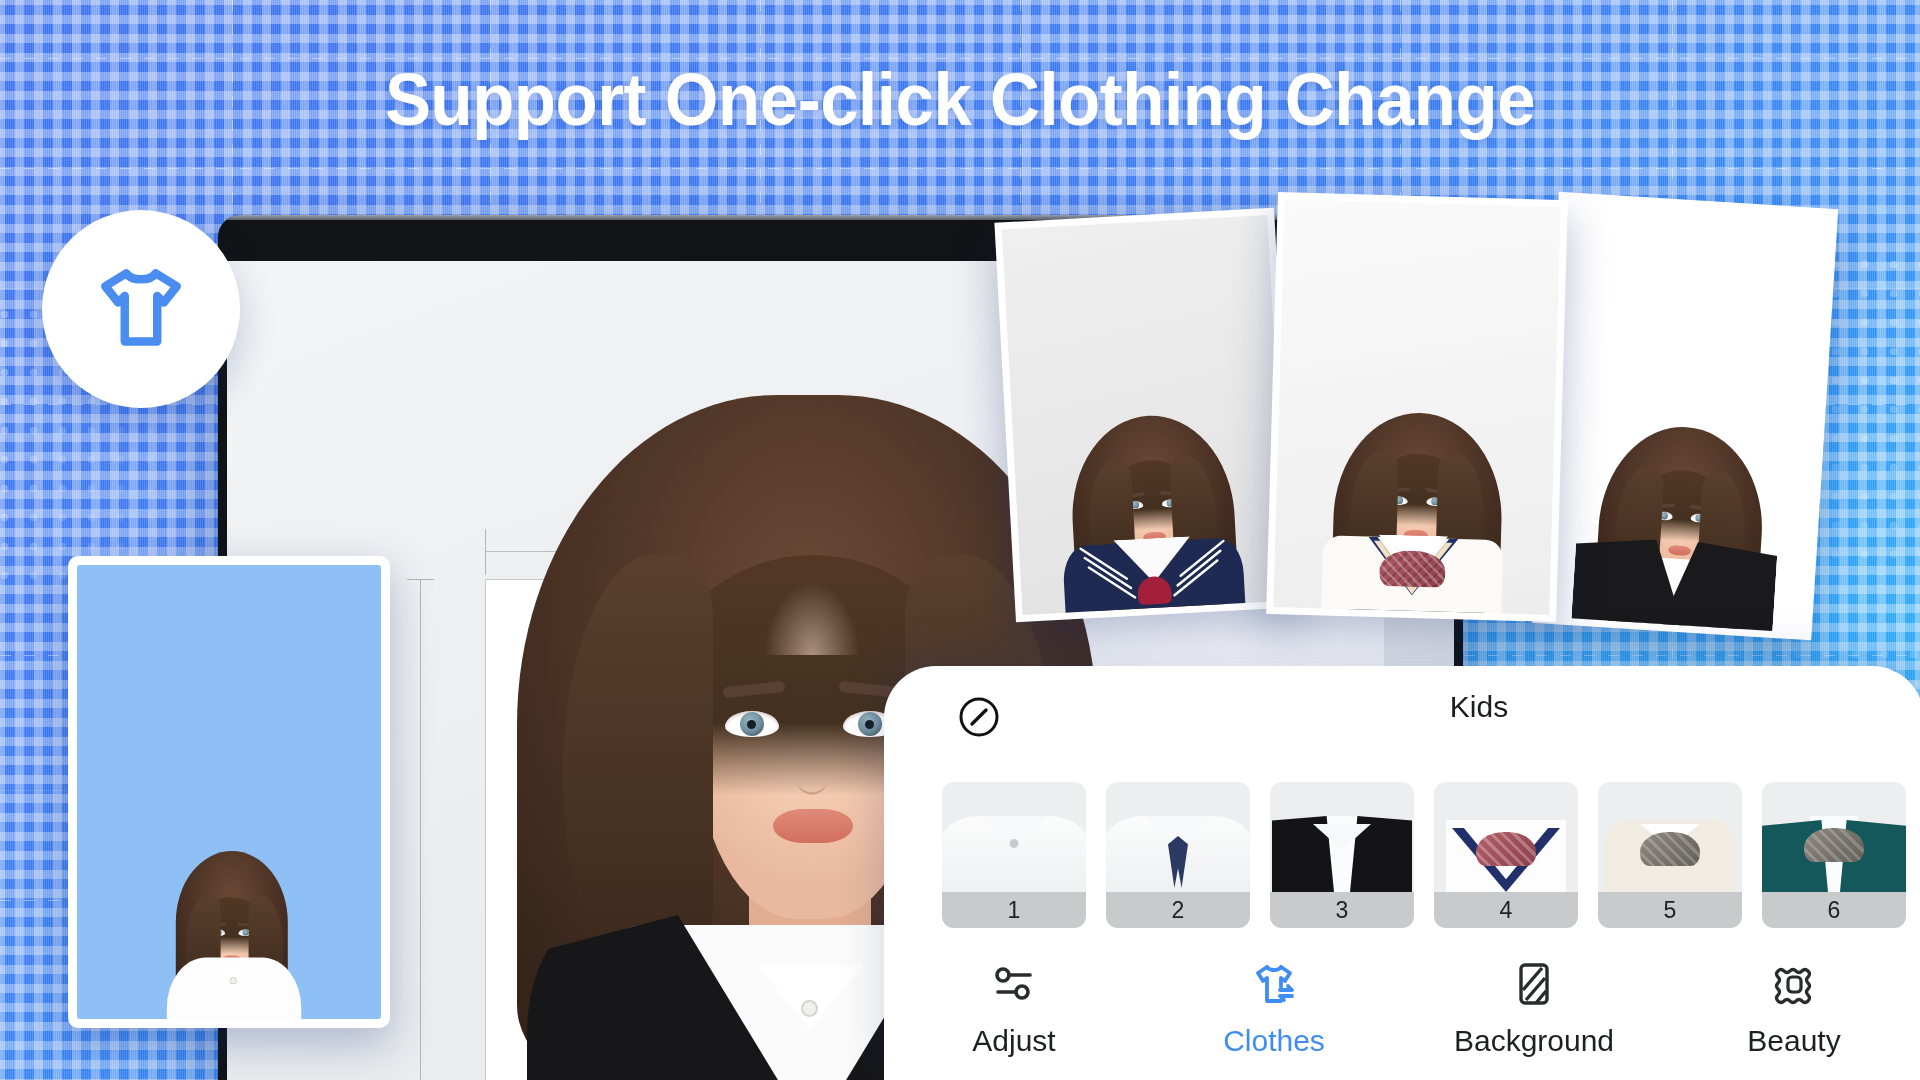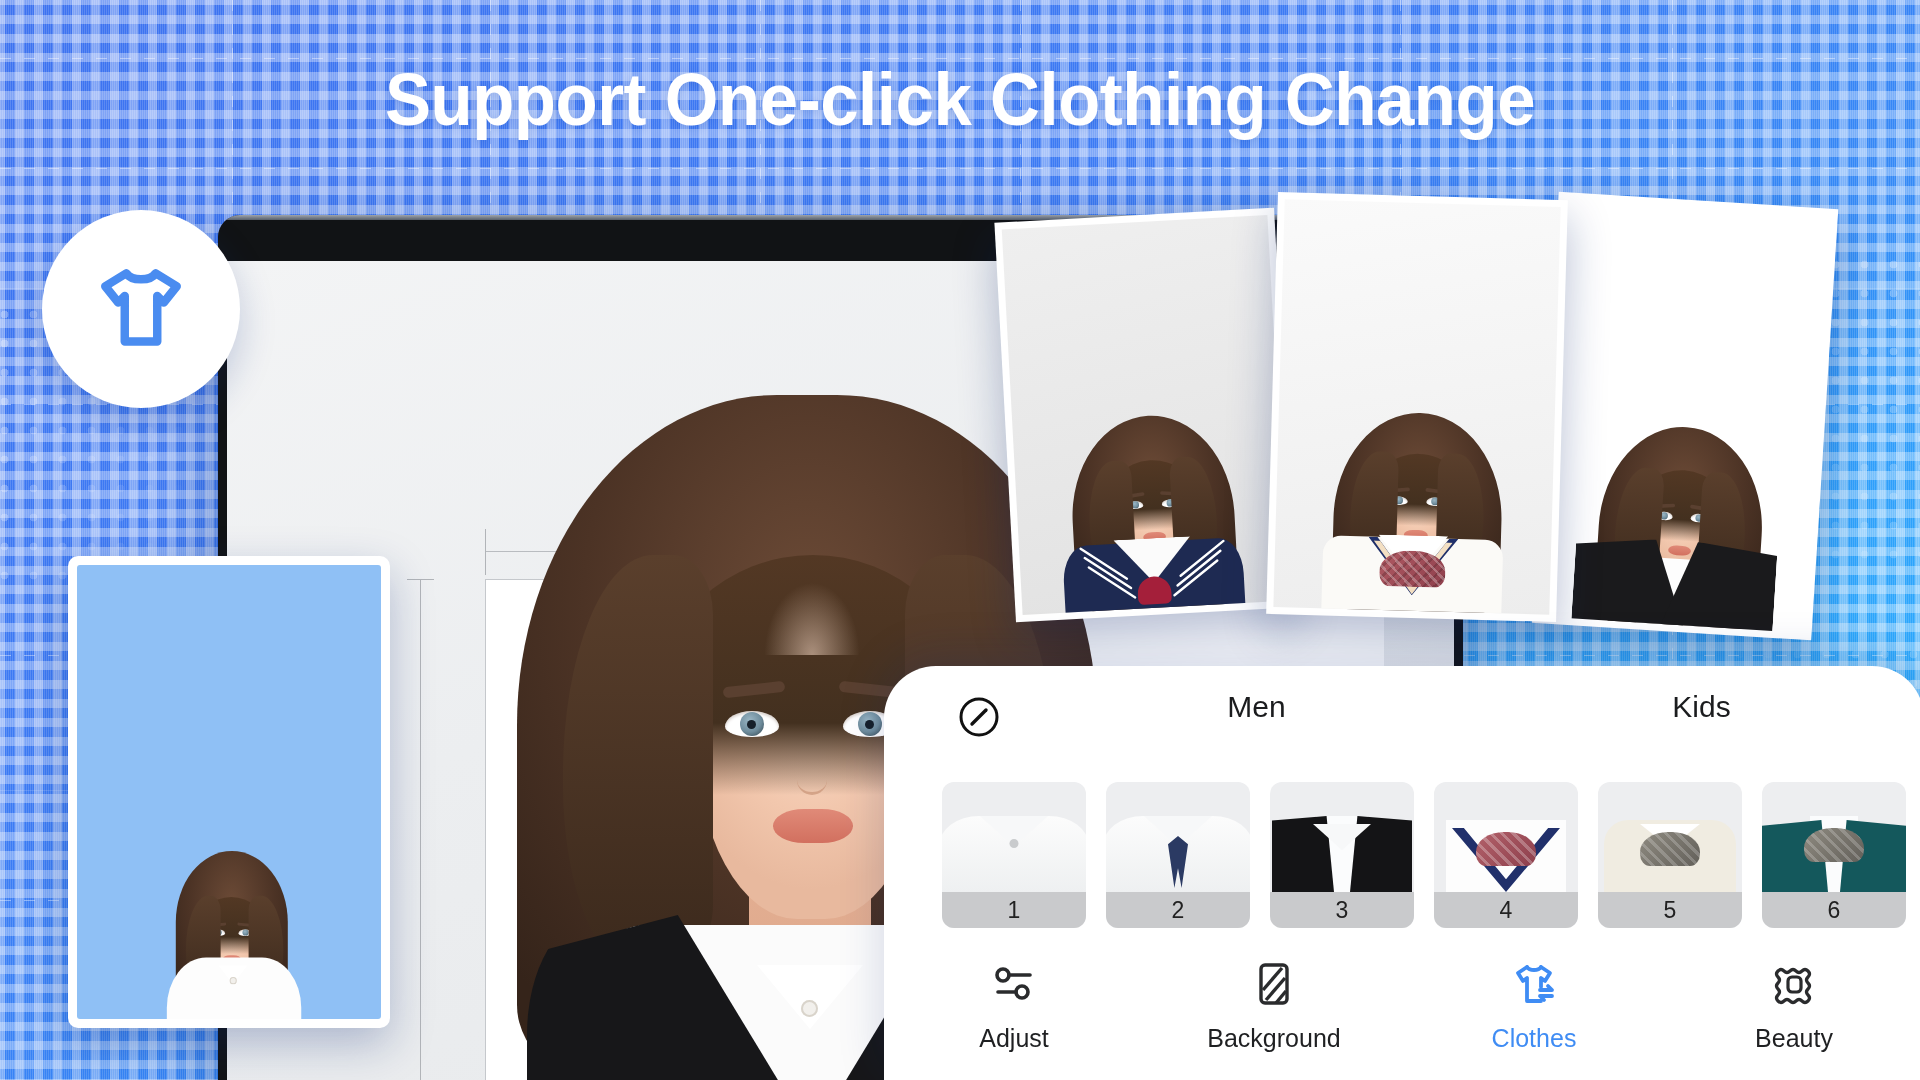--- a/index.html
+++ b/index.html
@@ -269,21 +269,21 @@
                linear-gradient(135deg,#8e8a80,#63605a); }
   .t-cream{ position:absolute; left:50%; bottom:0; transform:translateX(-50%);
     width:132px; height:72px; background:#f0ece1; border-radius:24px 24px 0 0; }
   .t-teal{ position:absolute; bottom:0; width:66px; height:72px; background:#14585c; }
   .t-teal.l{ left:0; clip-path:polygon(0 100%,0 8%,90% 0,100% 100%); }
   .t-teal.r{ right:0; clip-path:polygon(100% 100%,100% 8%,10% 0,0 100%); }
 
   #toolbar{ position:absolute; left:0; right:0; top:292px; height:120px; display:flex; }
   .tool{ flex:1; display:flex; flex-direction:column; align-items:center; gap:14px; cursor:pointer; }
   .tool svg{ width:52px; height:52px; }
-  .tool span{ font-size:25px; color:#1f2022;text-align:center; }
+  .tool span{ font-size:30px; color:#1f2022;text-align:center; }
   .tool.active span{ color:#3f8cf4; }
 </style>
 </head>
 <body>
 
 <div id="bg">
   <div class="bg-grad"></div>
   <div class="bg-grid"></div>
 
   <div class="hline" style="top:58px"></div>
@@ -466,23 +466,20 @@
   <div id="tabbar">
     <div id="none-btn">
       <svg viewBox="0 0 46 46" fill="none" stroke="#111" stroke-width="3">
         <circle cx="23" cy="23" r="18"></circle>
         <line x1="16" y1="30" x2="30" y2="16" stroke-linecap="round" stroke-width="3.4"></line>
       </svg>
     </div>
 
     <div class="tabs">
       <div class="tab">
-        <span>Men</span>
-      </div>
-      <div class="tab">
         <span>Kids</span>
       </div>
     </div>
   </div>
 
   <div id="thumbs">
 
     <div class="thumb">
       <div class="art">
         <div class="t-shirtw"></div>
@@ -545,43 +542,43 @@
     <div class="tool">
       <svg viewBox="0 0 52 52" fill="none" stroke="#2a2b2d" stroke-width="3.6" stroke-linecap="round">
         <circle cx="15" cy="17" r="6"></circle>
           <line x1="21" y1="17" x2="42" y2="17"></line>
         <circle cx="34" cy="34" r="6"></circle>
           <line x1="28" y1="34" x2="10" y2="34"></line>
       </svg>
       <span>Adjust</span>
     </div>
 
-
-    <div class="tool">
-      <svg viewBox="0 0 52 52" fill="none" stroke="#2a2b2d" stroke-width="3.4">
-        <rect x="13" y="7" width="26" height="38" rx="4"></rect>
-        <line x1="15" y1="32" x2="34" y2="10"></line>
-        <line x1="18" y1="42" x2="37" y2="20"></line>
-        <line x1="28" y1="45" x2="38" y2="33"></line>
-      </svg>
-      <span>Background</span>
-    </div>
 
     <div class="tool active">
       <svg viewBox="0 0 52 52" fill="none" stroke="#3f8cf4" stroke-width="3.8" stroke-linejoin="round" stroke-linecap="round">
         <path d="M19 9 L10 15 L15 23 L19 20 L19 43 L33 43"></path>
         <path d="M33 9 L42 15 L37 23 L33 20 L33 29"></path>
         <path d="M19 9 C21.5 13 30.5 13 33 9"></path>
         <path d="M32 32 L44 32 L40 28"></path>
         <path d="M44 38 L32 38 L36 42"></path>
       </svg>
       <span>Clothes</span>
     </div>
 
     <div class="tool">
+      <svg viewBox="0 0 52 52" fill="none" stroke="#2a2b2d" stroke-width="3.4">
+        <rect x="13" y="7" width="26" height="38" rx="4"></rect>
+        <line x1="15" y1="32" x2="34" y2="10"></line>
+        <line x1="18" y1="42" x2="37" y2="20"></line>
+        <line x1="28" y1="45" x2="38" y2="33"></line>
+      </svg>
+      <span>Background</span>
+    </div>
+
+    <div class="tool">
       <svg viewBox="0 0 52 52" fill="none" stroke="#2a2b2d" stroke-width="3.2" stroke-linejoin="round">
         <path d="M10 13 q3 -3 6 0 q3 3 6 0 q3 -3 6 0 q3 3 6 0 q3 -3 6 0
                  l0 0 q3 3 0 6 q-3 3 0 6 q3 3 0 6 q-3 3 0 6
                  q3 3 0 6 q-3 3 -6 0 q-3 -3 -6 0 q-3 3 -6 0 q-3 -3 -6 0 q-3 3 -6 0
                  q-3 -3 0 -6 q3 -3 0 -6 q-3 -3 0 -6 q3 -3 0 -6 q-3 -3 0 -6 Z"></path>
         <rect x="20" y="19" width="13" height="15" rx="4"></rect>
       </svg>
       <span>Beauty</span>
     </div>
   </div>

